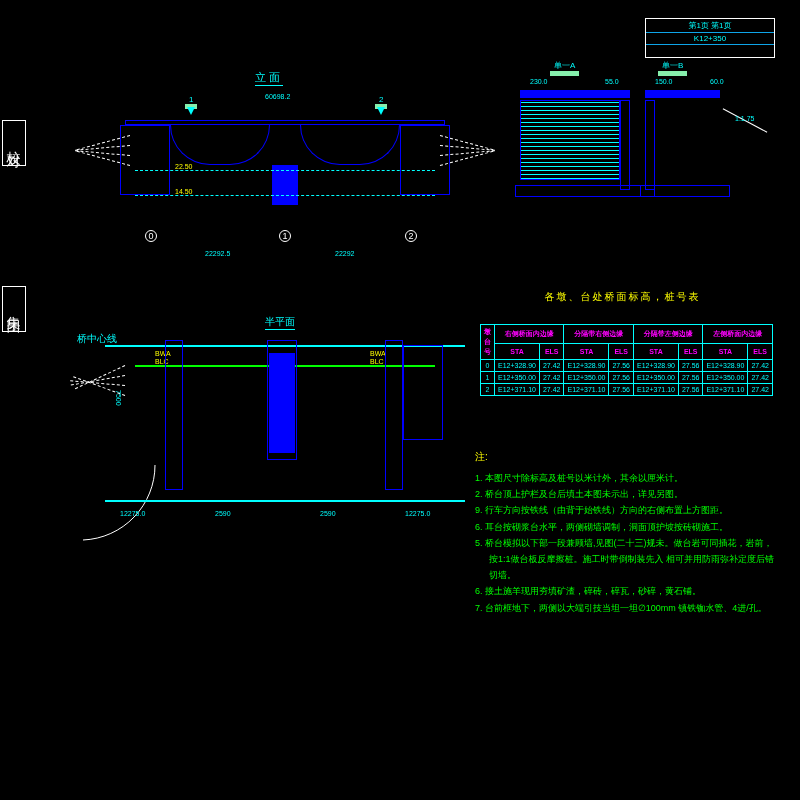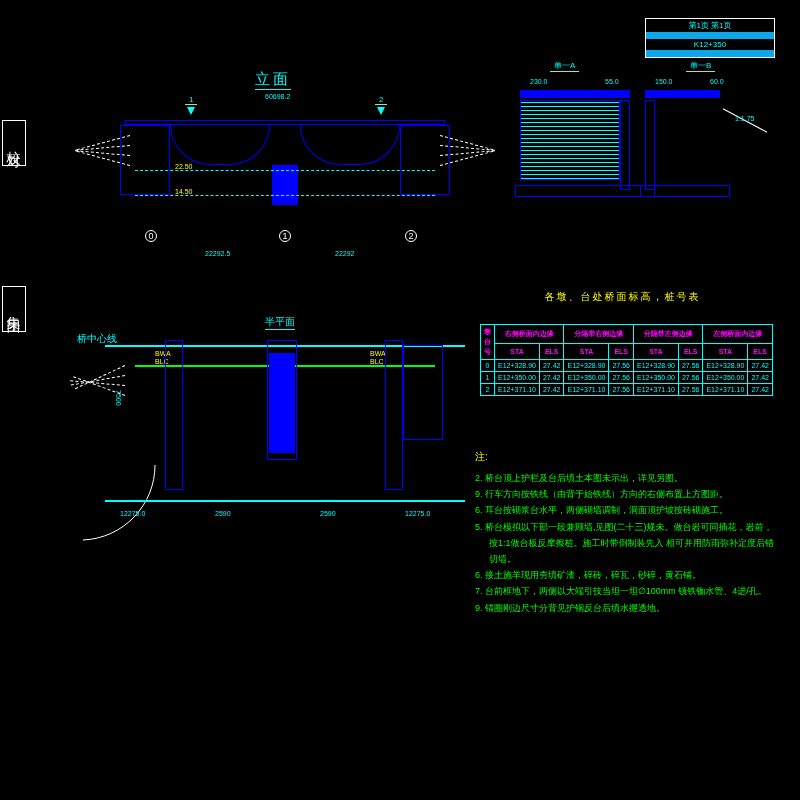--- a/index.html
+++ b/index.html
@@ -1,23 +1,23 @@
 <!DOCTYPE html>
 <html><head>
 <meta charset="utf-8">
 <style>
 *{margin:0;padding:0;box-sizing:border-box;font-family:"Microsoft YaHei",sans-serif}
 body{background:#000;width:800px;height:800px;position:relative;overflow:hidden}
 .title-block{position:absolute;top:18px;right:25px;width:130px;height:40px;border:1px solid #fff;display:flex;flex-direction:column}
-.title-row{border-bottom:7px solid #0ea5e9;color:#0ff;font-size:8px;text-align:center;padding:1px}
+.title-row{border-bottom:1px solid #0ea5e9;color:#0ff;font-size:8px;text-align:center;padding:1px}
 .side-labels{position:absolute;left:2px;top:120px;display:flex;flex-direction:column;gap:120px}
 .side-label{writing-mode:vertical-lr;color:#fff;font-size:14px;border:1px solid #fff;padding:18px 2px;letter-spacing:4px}
 .elevation{position:absolute;top:65px;left:85px;width:400px;height:210px}
-.elev-title{position:absolute;top:5px;left:170px;color:#0ff;font-size:15px;border-bottom:1px solid #0ff;letter-spacing:3px}
-.hlabel{position:absolute;color:#0ff;font-size:8px;border-bottom:1px solid #86efac;padding:0 4px}
+.elev-title{position:absolute;top:5px;left:170px;color:#0ff;font-size:11px;border-bottom:1px solid #0ff;letter-spacing:3px}
+.hlabel{position:absolute;color:#0ff;font-size:8px;border-bottom:5px solid #86efac;padding:0 4px}
 .dim{color:#0ff;font-size:7px;position:absolute}
 .bridge-deck{position:absolute;top:55px;left:40px;width:320px;height:5px;border:1px solid #00f}
 .arch{position:absolute;width:100px;height:40px;border:1px solid #00f;border-top:none;border-radius:0 0 50px 50px}
 .pier{position:absolute;background:#00f;width:26px;height:40px}
 .pier-num{position:absolute;color:#fff;font-size:9px;border:1px solid #fff;width:12px;height:12px;border-radius:50%;text-align:center;line-height:11px}
 .abut{position:absolute;width:50px;height:70px;border:1px solid #00f}
 .ray{position:absolute;width:55px;border-top:1px dashed #fff;transform-origin:right center}
 .water-line{position:absolute;width:300px;border-top:1px dashed #0ff}
 .water-label{position:absolute;color:#ff0;font-size:7px}
 .sections{position:absolute;top:60px;left:510px;width:260px;height:180px}
@@ -81,21 +81,21 @@
  <div class="water-label" style="top:123px;left:90px">14.50</div>
  <div class="pier-num" style="top:165px;left:60px">0</div>
  <div class="pier-num" style="top:165px;left:194px">1</div>
  <div class="pier-num" style="top:165px;left:320px">2</div>
  <div class="dim" style="top:185px;left:120px">22292.5</div>
  <div class="dim" style="top:185px;left:250px">22292</div>
 </div>
 
 <div class="sections">
  <div class="hlabel" style="top:0;left:40px">单一A</div>
- <div class="hlabel" style="top:0;left:176px">单一B</div>
+ <div class="hlabel" style="top:0;left:148px">单一B</div>
  <div class="dim" style="top:18px;left:20px">230.0</div>
  <div class="dim" style="top:18px;left:95px">55.0</div>
  <div class="dim" style="top:18px;left:145px">150.0</div>
  <div class="dim" style="top:18px;left:200px">60.0</div>
  <div class="section-box" style="top:30px;left:10px;width:110px;height:8px;background:#00f"></div>
  <div class="section-box" style="top:30px;left:135px;width:75px;height:8px;background:#00f"></div>
  <div class="section-box hatched" style="top:40px;left:10px;width:100px;height:80px"></div>
  <div class="section-box" style="top:40px;left:110px;width:10px;height:90px"></div>
  <div class="section-box" style="top:40px;left:135px;width:10px;height:90px"></div>
  <div class="ground" style="top:60px;left:210px;width:50px;transform:rotate(28deg)"></div>
@@ -187,21 +187,21 @@
           <td>E12+371.10</td>
           <td>27.42</td>
         </tr>
  </tbody>
     </table>
 </div>
 
 <div class="notes">
  <div class="notes-title">注:</div>
  <ol>
+  <li>1. 本图尺寸除标高及桩号以米计外，其余以厘米计。</li>
   <li>2. 桥台顶上护栏及台后填土本图未示出，详见另图。</li>
   <li>9. 行车方向按铁线（由背于始铁线）方向的右侧布置上方图距。</li>
   <li>6. 耳台按砌浆台水平，两侧砌墙调制，洞面顶护坡按砖砌施工。</li>
   <li>5. 桥台模拟以下部一段兼顾墙,见图(二十三)规未。做台岩可同插花，岩前，按1:1做台板反摩擦桩。施工时带倒制装先入 相可并用防雨弥补定度后错切墙。</li>
   <li>6. 接土施羊现用夯填矿渣，碎砖，碎瓦，砂碎，黄石铺。</li>
   <li>7. 台前框地下，两侧以大端引技当坦一坦∅100mm 镇铁铷水管、4进/孔。</li>
-  <li>9. 锚圈刚边尺寸分背见护铜反台后填水握透地。</li>
  </ol>
 </div>
 
 </body></html>

